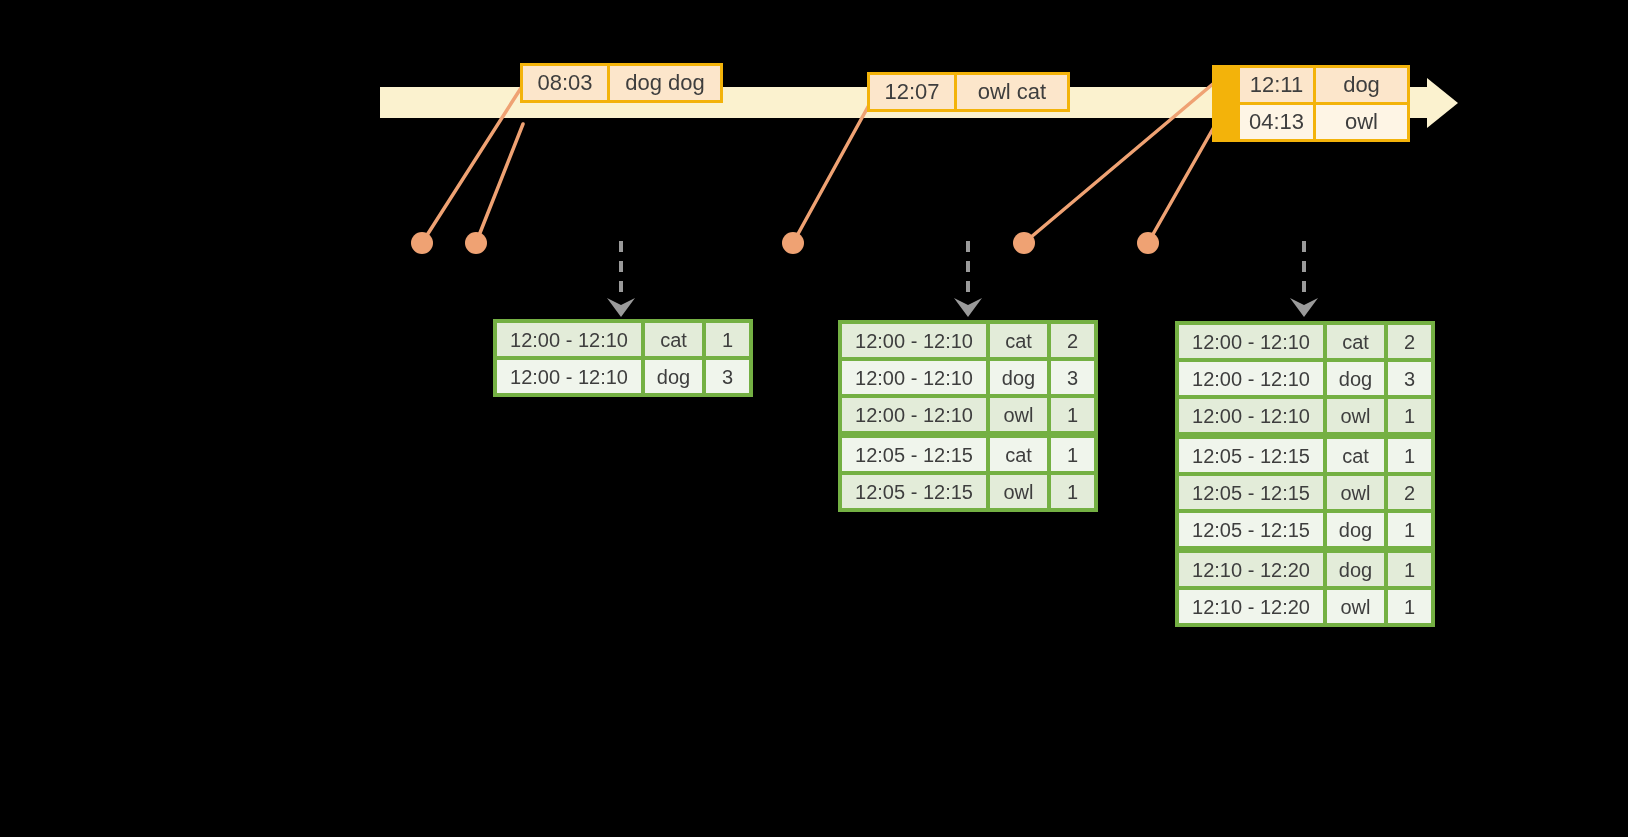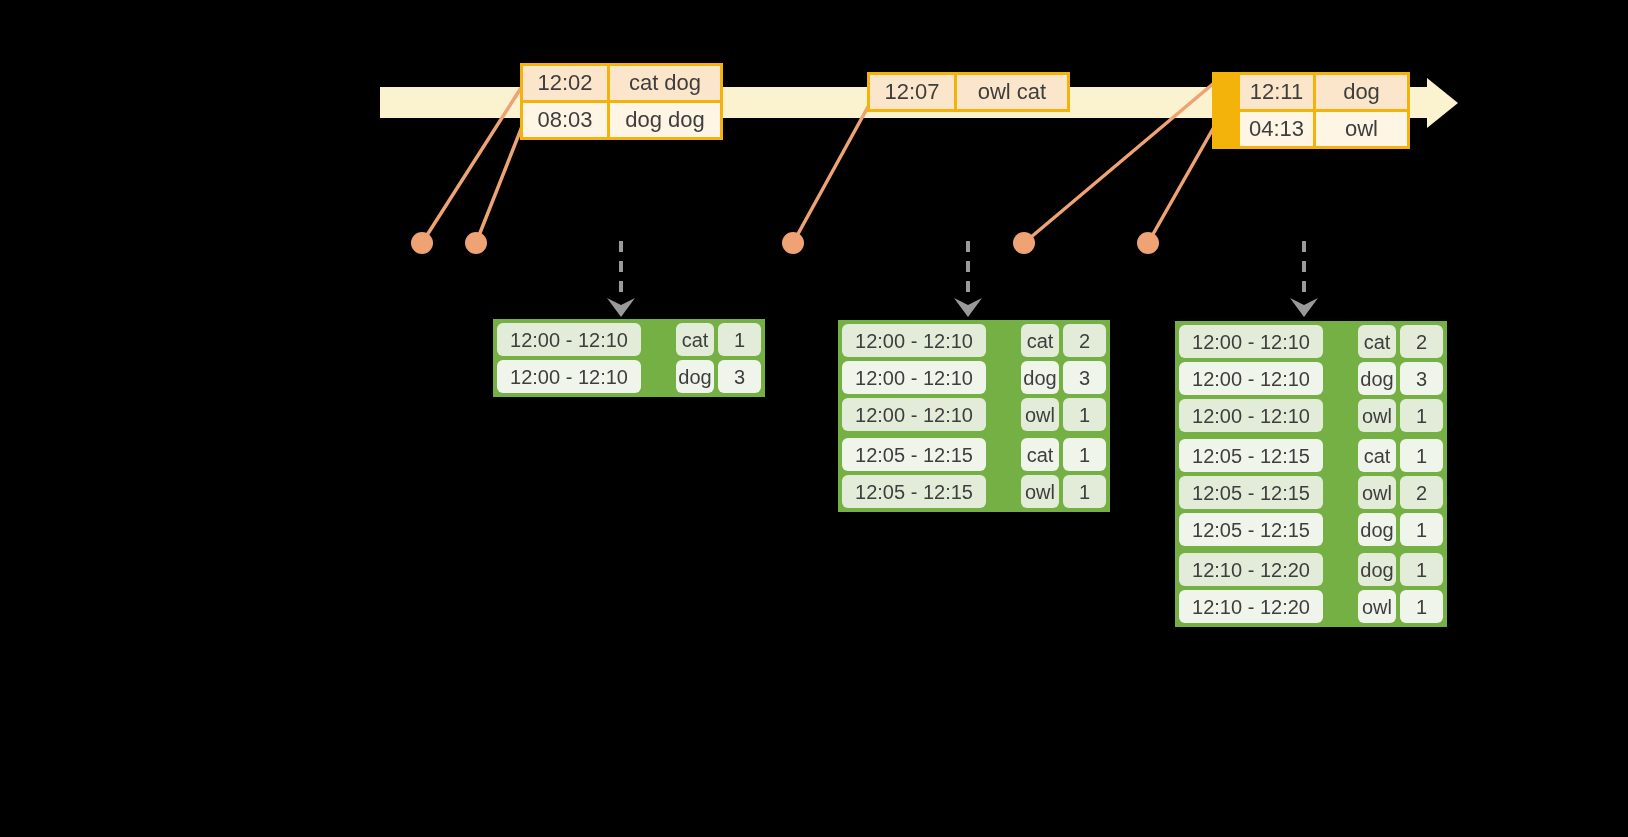--- a/index.html
+++ b/index.html
@@ -33,32 +33,32 @@
   .evt .time{width:84px;}
   .evt .words{width:110px;}
   #evt3 .time{width:73px;}
   #evt3 .words{width:91px;}
   
   .res{position:absolute;background:var(--result-border);padding:4px;display:flex;
     flex-direction:column;gap:4px;}
   .res-row{display:flex;gap:4px;}
   .res-row.group-start{margin-top:3px;}
   .res .cell{height:33px;display:flex;align-items:center;justify-content:center;
-    font-size:20px;line-height:1;border-radius:6px;}
+    font-size:20px;line-height:1;}
   .res-row:nth-child(odd) .cell{background:var(--result-row-odd);}
   .res-row:nth-child(even) .cell{background:var(--result-row-even);}
   .res .win{width:144px;}
-  .res .word{width:38px;margin-left:31px;}
+  .res .word{width:57px;}
   .res .cnt{width:43px;}
   #res1{left:493px;top:319px;}
   #res2{left:838px;top:320px;}
   #res3{left:1175px;top:321px;}
   #evt1{left:520px;top:63px;}
   #evt2{left:867px;top:72px;}
-  #evt3{left:1212px;top:72px;padding-left:28px;}
+  #evt3{left:1212px;top:65px;padding-left:28px;}
 </style>
 </head>
 <body>
 
 <div id="canvas">
 
   <div class="tl-band"></div>
   <div class="tl-head"></div>
 
   <svg id="overlay" viewBox="0 0 1628 837" xmlns="http://www.w3.org/2000/svg">
@@ -74,24 +74,20 @@
     <circle class="dot" cx="1148" cy="243" r="11"></circle>
     <line class="trig" x1="621" y1="241" x2="621" y2="300"></line>
     <line class="trig" x1="968" y1="241" x2="968" y2="300"></line>
     <line class="trig" x1="1304" y1="241" x2="1304" y2="300"></line>
     <polygon class="trig-head" points="607,298 621,317 635,298 621,305"></polygon>
     <polygon class="trig-head" points="954,298 968,317 982,298 968,305"></polygon>
     <polygon class="trig-head" points="1290,298 1304,317 1318,298 1304,305"></polygon>
   </svg>
 
   <div class="evt" id="evt1">
-    <div class="evt-row">
-      <div class="cell time">12:02</div>
-      <div class="cell words">cat dog</div>
-    </div>
     <div class="evt-row">
       <div class="cell time">08:03</div>
       <div class="cell words">dog dog</div>
     </div>
   </div>
 
   <div class="evt" id="evt2">
     <div class="evt-row">
       <div class="cell time">12:07</div>
       <div class="cell words">owl cat</div>

